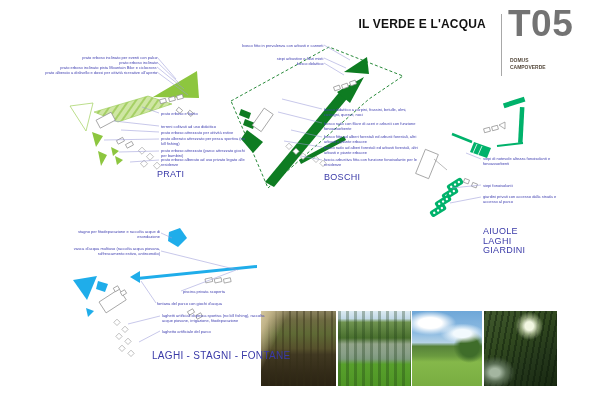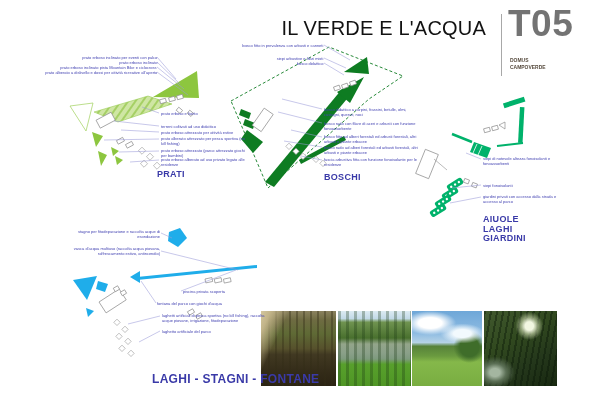--- a/index.html
+++ b/index.html
@@ -5,31 +5,31 @@
   :root{
     --c-prati:#8dc63f; --c-boschi:#0e7c22; --c-aiuole:#00b26b; --c-laghi:#1fadea;
     --c-label:#4343b2; --c-title:#3a3aa8;
   }
   html,body{margin:0;padding:0;background:#e8e8e8;}
   #board{
     position:relative;width:600px;height:400px;background:#ffffff;
     font-family:"Liberation Sans",sans-serif;overflow:hidden;
   }
   
-  .hd-title{position:absolute;right:114px;top:17px;font-size:20px;font-weight:400;color:#121212;letter-spacing:.2px;white-space:nowrap;}
+  .hd-title{position:absolute;right:114px;top:17px;font-size:12px;font-weight:700;color:#121212;letter-spacing:.2px;white-space:nowrap;}
   .hd-divider{position:absolute;left:501px;top:14px;width:1px;height:62px;background:#a8a8a8;}
   .hd-code{position:absolute;left:508px;top:3px;font-size:37px;font-weight:800;color:#737373;letter-spacing:.5px;}
   .hd-studio{position:absolute;left:510px;top:58px;font-size:8px;line-height:1.25;font-weight:700;color:#55493c;transform:scale(.62);transform-origin:left top;white-space:nowrap;}
   
   .lbl,.lbl-r{position:absolute;font-size:8px;line-height:1.2;color:var(--c-label);transform:scale(.5);z-index:3;}
   .lbl{transform-origin:left top;text-align:left;}
   .lbl-r{transform-origin:right top;text-align:right;}
   .nw{white-space:nowrap;}
-  .sec-title{position:absolute;font-size:9px;font-weight:700;color:var(--c-title);letter-spacing:.3px;white-space:nowrap;z-index:3;}
-  .sec-title.small{font-size:12px;margin-top:22px;}
+  .sec-title{position:absolute;font-size:9px;font-weight:400;color:var(--c-title);letter-spacing:.3px;white-space:nowrap;z-index:3;}
+  .sec-title.small{font-size:10px;}
   .sec-title span{display:block;line-height:9.5px;}
   
   #dwg{position:absolute;left:0;top:0;z-index:1;}
   .f-prati{fill:var(--c-prati);} .s-prati{stroke:var(--c-prati);}
   .f-boschi{fill:var(--c-boschi);}
   .f-aiuole{fill:var(--c-aiuole);} .s-aiuole{stroke:var(--c-aiuole);}
   .f-laghi{fill:var(--c-laghi);}
   .dashpoly{fill:none;stroke:var(--c-boschi);stroke-width:.9;stroke-dasharray:3 2.2;}
   .bld{fill:#fff;stroke:#8f8f8f;stroke-width:.7;}
   .dmd{fill:#fff;stroke:#9c9c9c;stroke-width:.6;}
@@ -243,21 +243,21 @@
     <div class="lbl" style="left:324px;top:134px;width:200px">bosco fitto ad alberi forestali ed arbusti forestali, altri arbusti e piante erbacee</div>
     <div class="lbl" style="left:324px;top:145px;width:200px">bosco rado ad alberi forestali ed arbusti forestali, altri arbusti e piante erbacee</div>
     <div class="lbl" style="left:324px;top:157px;width:190px">fascia arbustiva fitta con funzione fonoisolante per le residenze</div>
     <div class="sec-title" style="left:324px;top:172px">BOSCHI</div>
   </div>
 
   <div>
     <div class="lbl" style="left:483px;top:156px;width:150px">siepi di notevole altezza fonoisolanti e fonoassorbenti</div>
     <div class="lbl nw" style="left:483px;top:183px">siepi fonoisolanti</div>
     <div class="lbl" style="left:483px;top:194px;width:175px">giardini privati con accesso dalla strada e accesso al parco</div>
-    <div class="sec-title" style="left:483px;top:215px">
+    <div class="sec-title" style="left:483px;top:227px">
       <span>AIUOLE</span>
       <span>LAGHI</span>
       <span>GIARDINI</span>
     </div>
   </div>
 
   <div>
     <div class="lbl-r" style="right:440px;top:229px;width:175px">stagno per fitodepurazione e raccolta acque di esondazione</div>
     <div class="lbl-r" style="right:440px;top:246px;width:185px">vasca d'acqua multiuso (raccolta acqua piovana, raffrescamento estivo, antincendio)</div>
     <div class="lbl nw" style="left:183px;top:289px">piscina privata scoperta</div>

